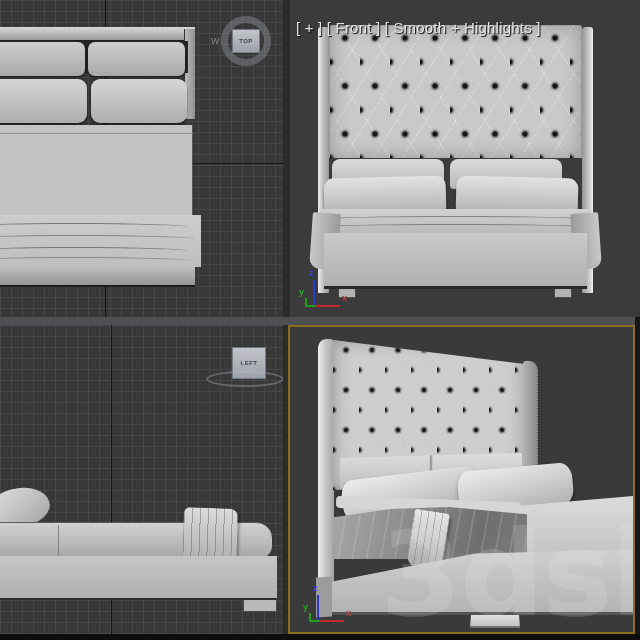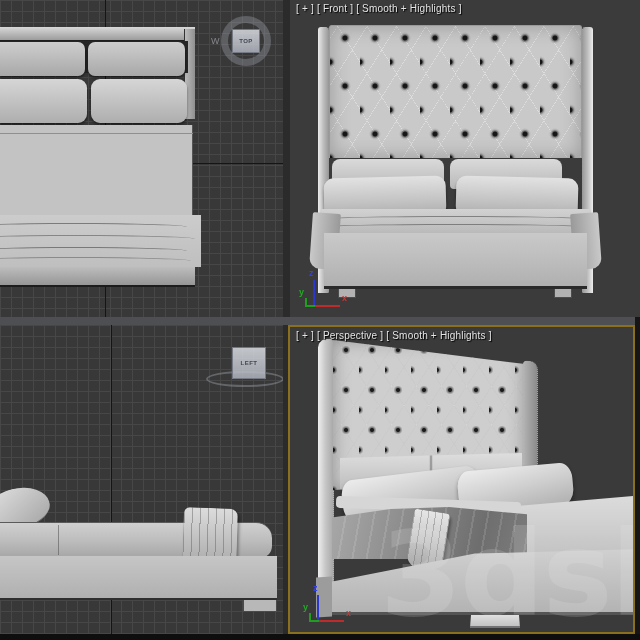--- a/index.html
+++ b/index.html
@@ -24,21 +24,21 @@
   }
   #vp-top   { left:0;   top:0;   width:283px; height:317px; }
   #vp-front { left:290px; top:0; width:350px; height:317px; background:#3b3b3b; }
   #vp-left  { left:0;   top:325px; width:283px; height:309px; }
   #vp-persp { left:288px; top:325px; width:347px; height:309px; background:#3a3a3a;
               border:2px solid #8a701c; }
 
   .origin-v { position:absolute; top:0; width:1px; height:100%; background:#151515; }
   .origin-h { position:absolute; left:0; height:1px; width:100%; background:#151515; }
 
-  .vp-label { position:absolute; top:3px; left:6px; font-size:10px; color:#e4e4e4;
+  .vp-label { position:absolute; top:19px; left:6px; font-size:15px; color:#e4e4e4;
               text-shadow:1px 1px 1px #000; letter-spacing:0.2px; z-index:30; cursor:default; }
 
   
   .viewcube { position:absolute; z-index:25; }
   .vc-ring { position:absolute; left:0; top:0; width:50px; height:50px; border-radius:50%;
              border:7px solid rgba(165,170,180,0.35); }
   .vc-face { position:absolute; left:11px; top:13px; width:28px; height:24px;
              background:linear-gradient(180deg, rgba(218,221,227,0.85), rgba(175,179,188,0.85));
              border:1px solid rgba(110,114,124,0.9); display:flex; align-items:center; justify-content:center;
              font-size:6px; font-weight:bold; color:#41454f; letter-spacing:0.5px; }
@@ -295,21 +295,20 @@
       <div class="part l-foot"></div>
     </div>
 
     <div class="viewcube" style="left:228px; top:20px; width:50px; height:50px;">
       <div class="vc-ellipse" style="left:-22px; top:26px; width:78px; height:16px;"></div>
       <div class="vc-face" style="left:4px; top:2px; width:34px; height:32px; font-size:6px;">LEFT</div>
     </div>
   </div>
 
   <div id="vp-persp" class="viewport">
-    <div class="vp-label">[ + ] [ Perspective ] [ Smooth + Highlights ]</div>
 
     <div id="bed-persp">
       <div class="part p-wing-l"></div>
       <div class="part p-headboard tufted-sm"></div>
       <div class="part p-wing-r"></div>
       <div class="part p-cushions"></div>
       <div class="part p-pillow-a"></div>
       <div class="part p-pillow-b"></div>
       <div class="part p-mattress"></div>
       <div class="part p-sheetfold"></div>

